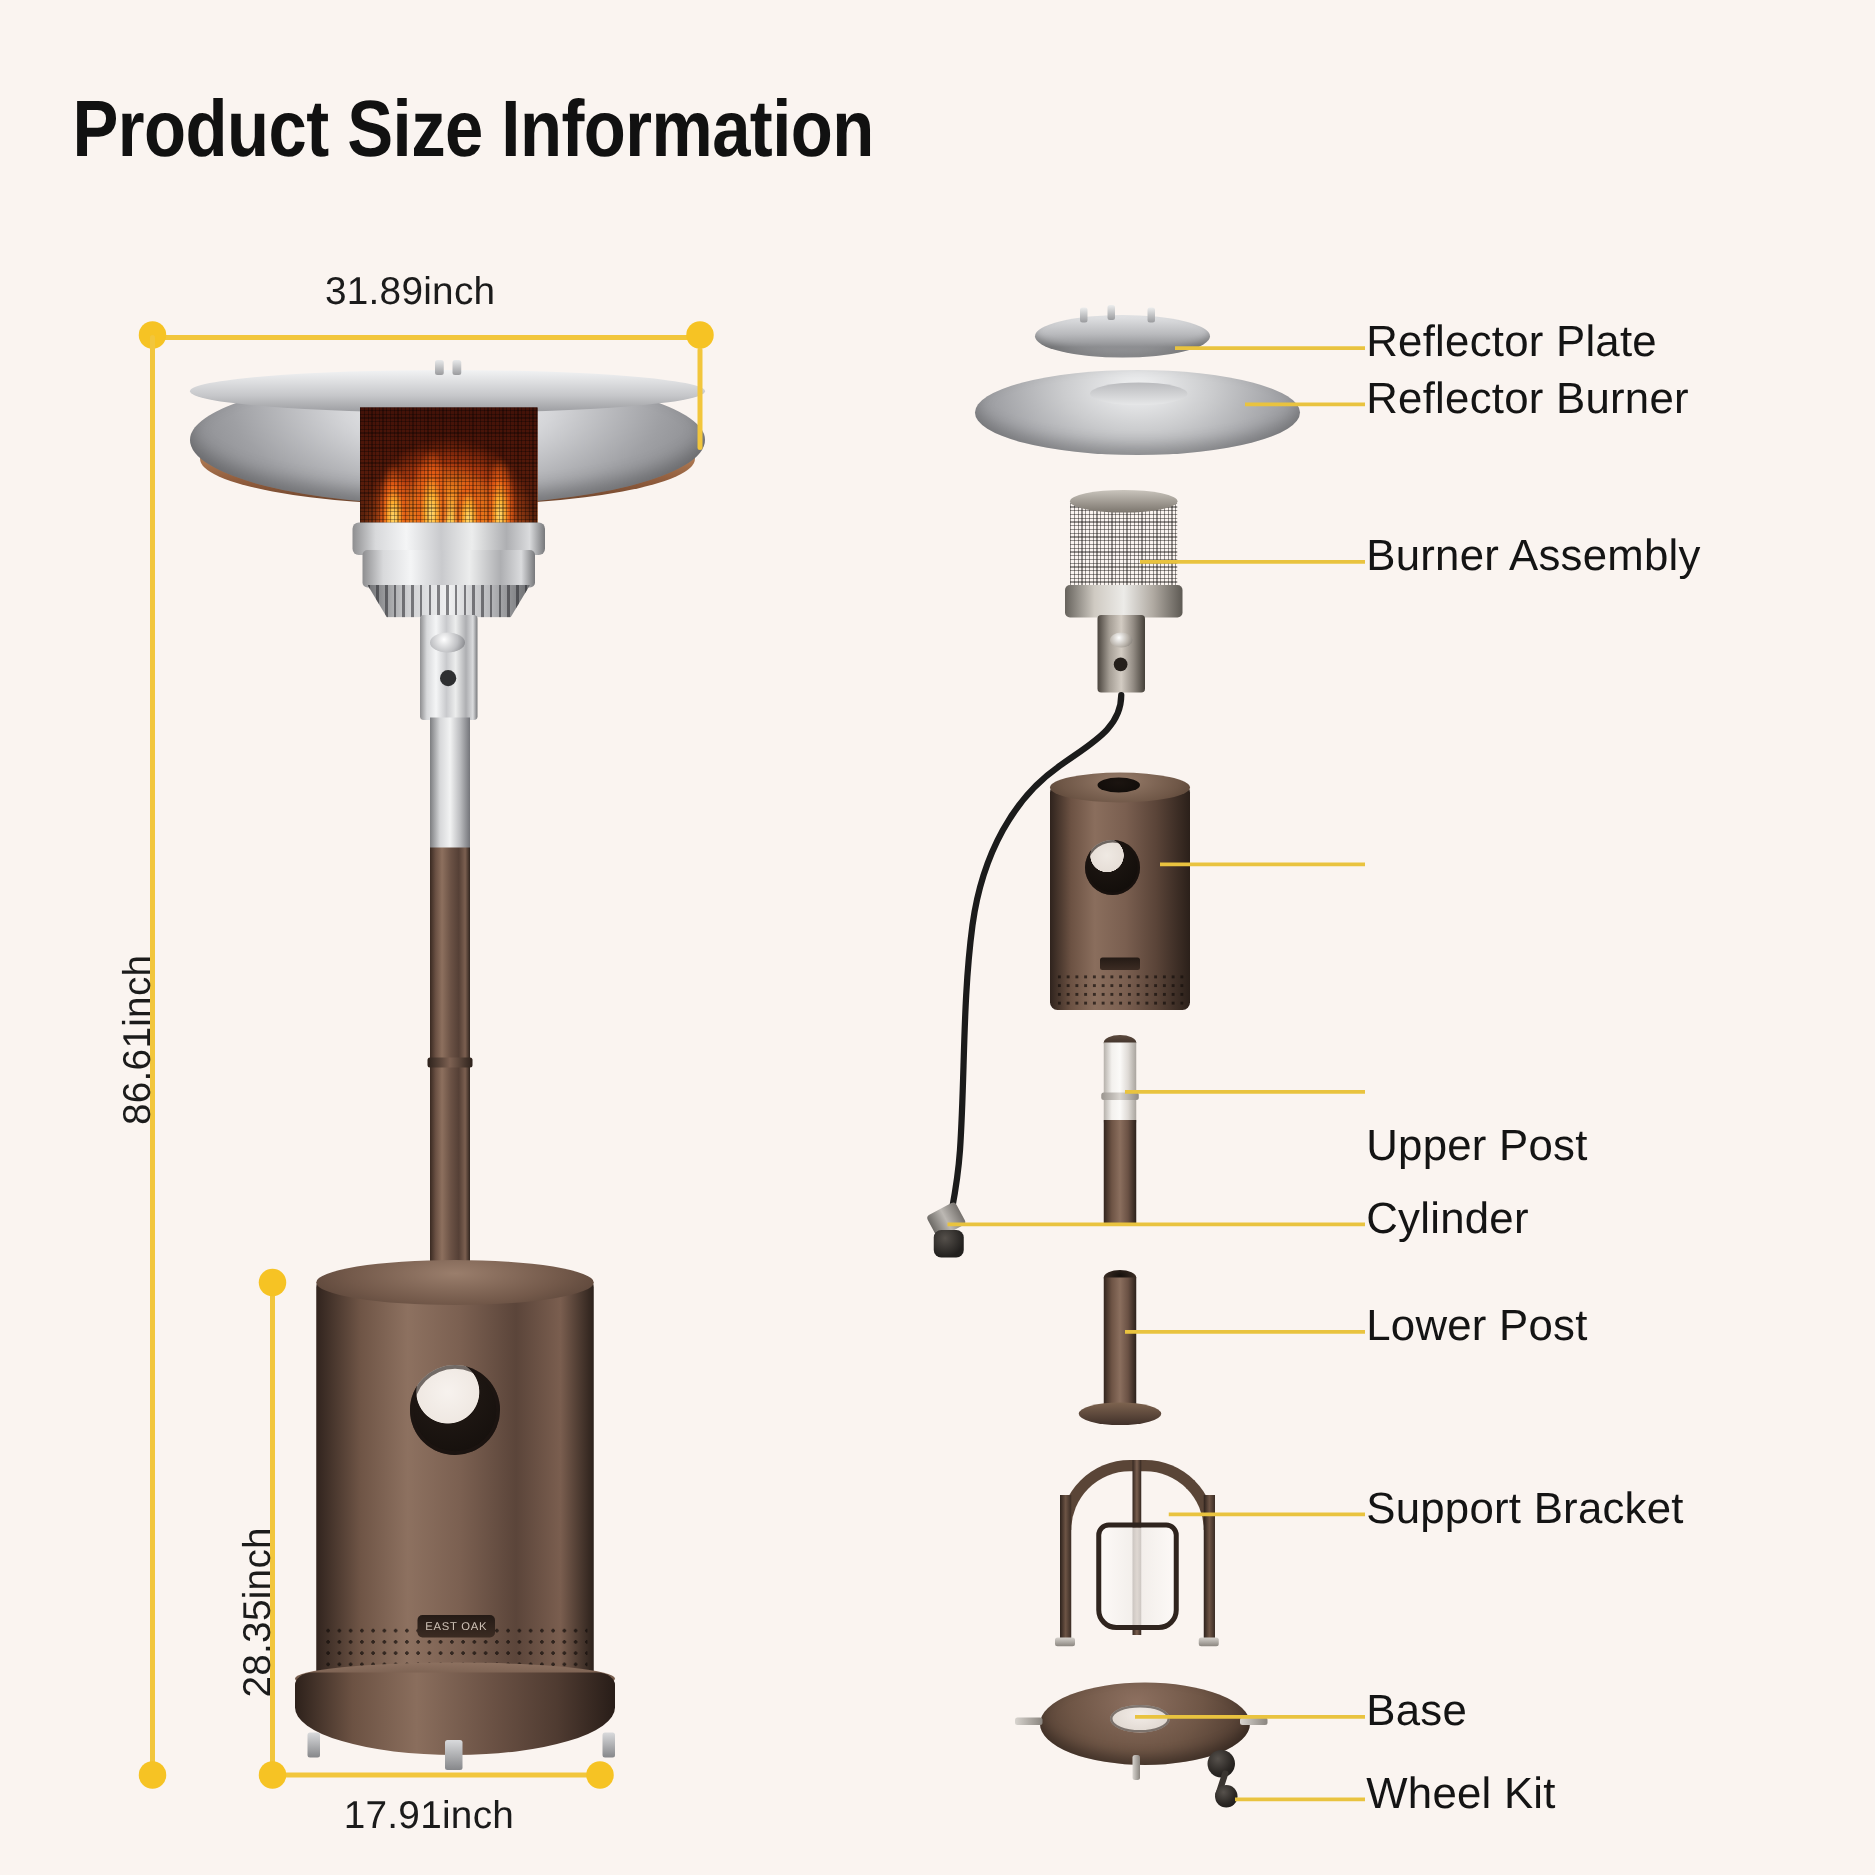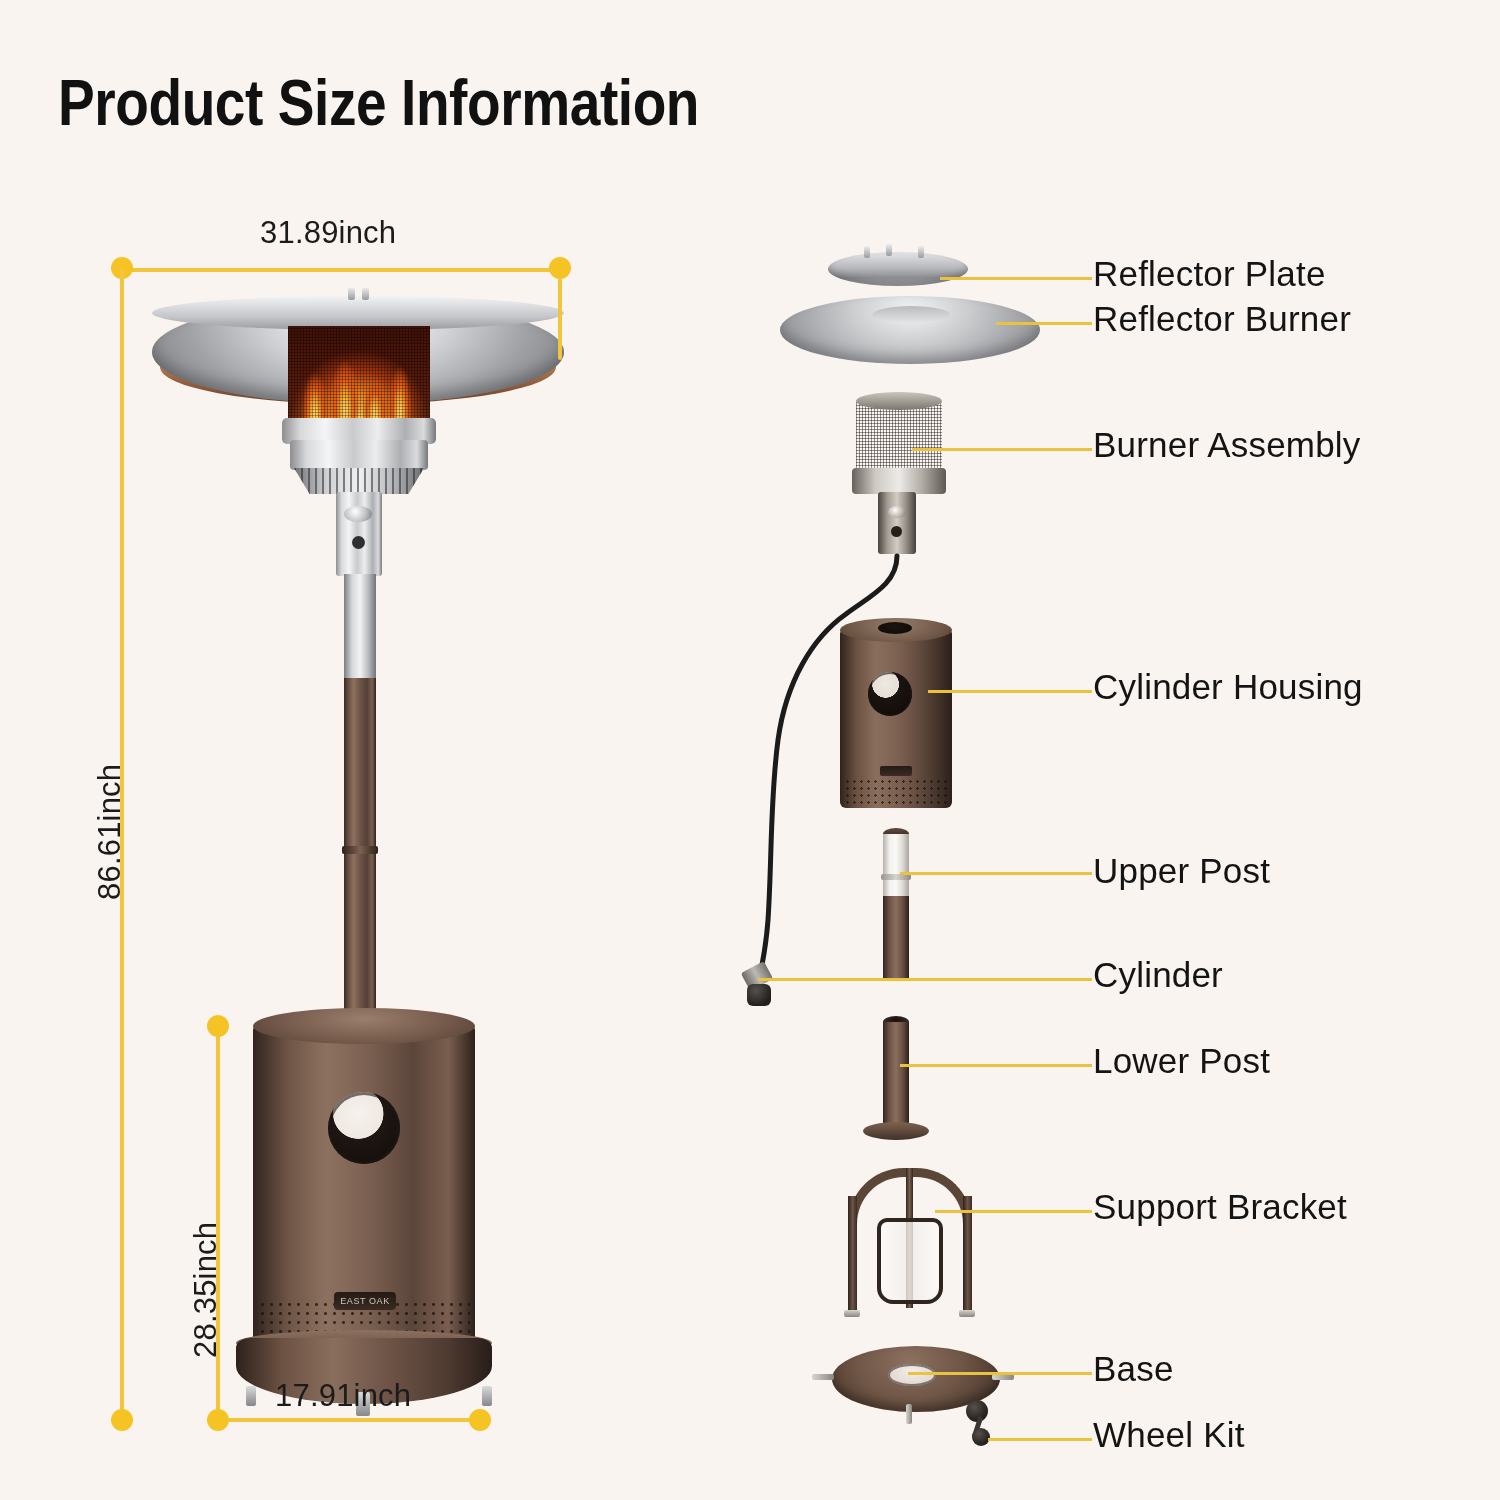--- a/index.html
+++ b/index.html
@@ -500,36 +500,35 @@
   <div class="dim-dot" style="left:111px; top:1409px;"></div>
   <div class="dim-label vert" style="left:92px; top:900px;">86.61inch</div>
 
   <div class="dim-line-v" style="left:216px; top:1026px; height:394px;"></div>
   <div class="dim-dot" style="left:207px; top:1015px;"></div>
   <div class="dim-label vert" style="left:188px; top:1358px;">28.35inch</div>
 
   <div class="dim-line-h" style="left:216px; top:1418px; width:264px;"></div>
   <div class="dim-dot" style="left:207px; top:1409px;"></div>
   <div class="dim-dot" style="left:469px; top:1409px;"></div>
-  <div class="dim-label" style="left:275px; top:1378px;text-align:right;">17.91inch</div>
+  <div class="dim-label" style="left:275px; top:1434px;text-align:right;">17.91inch</div>
 
   <div class="leader" style="left:940px; top:277px; width:152px;"></div>
   <div class="callout-label" style="left:1093px; top:254px;">Reflector Plate</div>
 
   <div class="leader" style="left:996px; top:322px; width:96px;"></div>
   <div class="callout-label" style="left:1093px; top:299px;">Reflector Burner</div>
 
   <div class="leader" style="left:912px; top:448px; width:180px;"></div>
   <div class="callout-label" style="left:1093px; top:425px;">Burner Assembly</div>
 
   <div class="leader" style="left:928px; top:690px; width:164px;"></div>
-  <div class="callout-label" style="left:1093px; top:667px;">Cylinder Housing</div>
 
   <div class="leader" style="left:900px; top:872px; width:192px;"></div>
-  <div class="callout-label" style="left:1093px; top:851px;">Upper Post</div>
+  <div class="callout-label" style="left:1093px; top:897px;">Upper Post</div>
 
   <div class="leader" style="left:758px; top:978px; width:334px;"></div>
   <div class="callout-label" style="left:1093px; top:955px;">Cylinder</div>
 
   <div class="leader" style="left:900px; top:1064px; width:192px;"></div>
   <div class="callout-label" style="left:1093px; top:1041px;">Lower Post</div>
 
   <div class="leader" style="left:935px; top:1210px; width:157px;"></div>
   <div class="callout-label" style="left:1093px; top:1187px;">Support Bracket</div>
 

